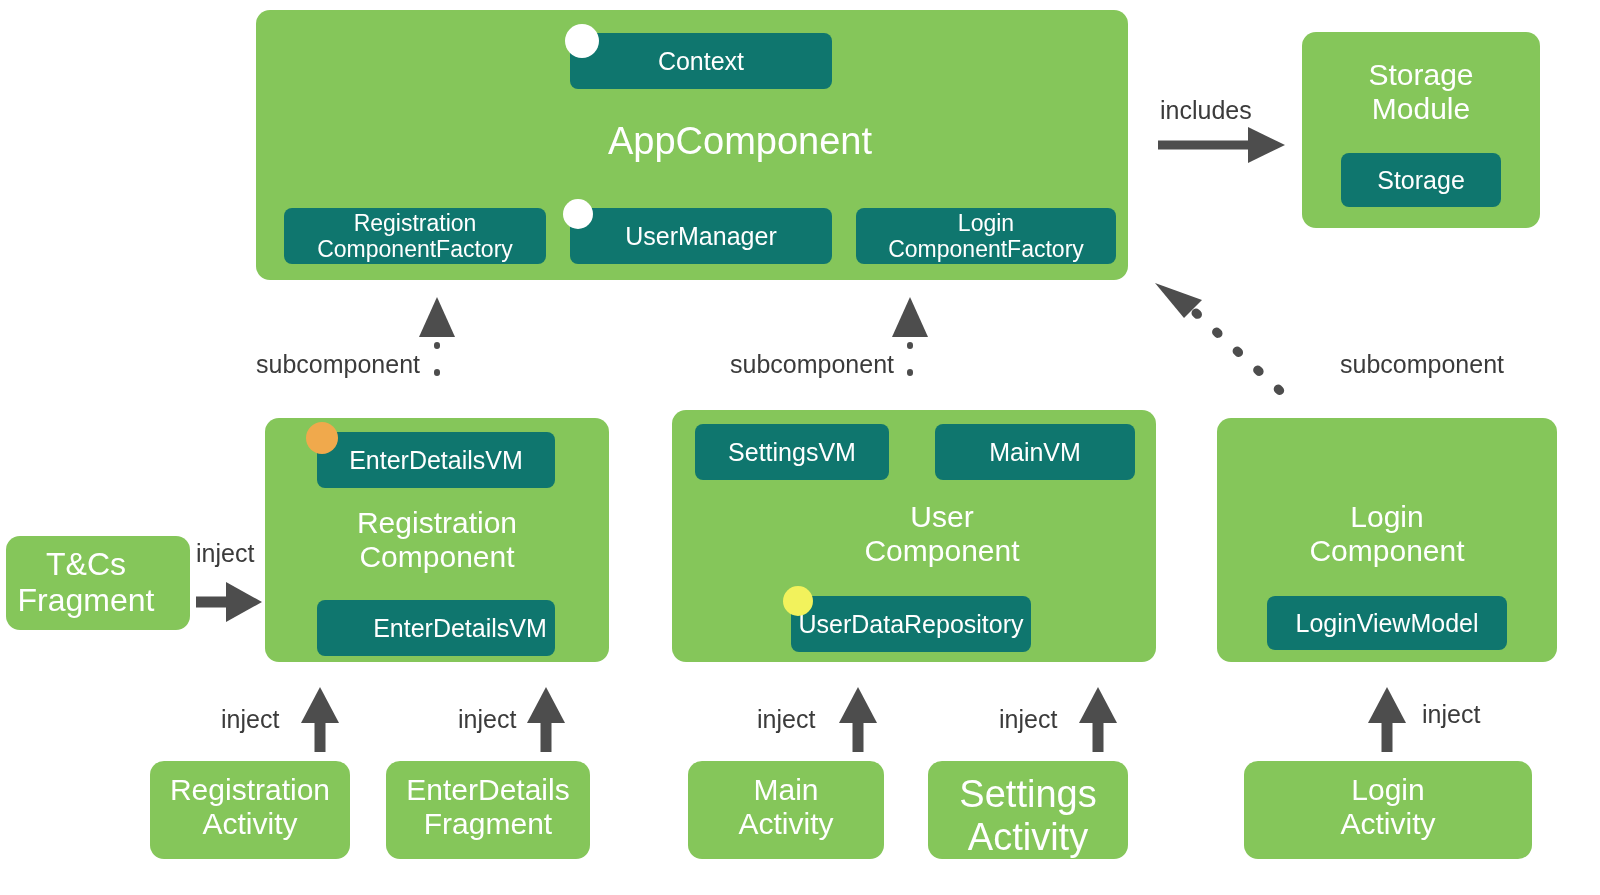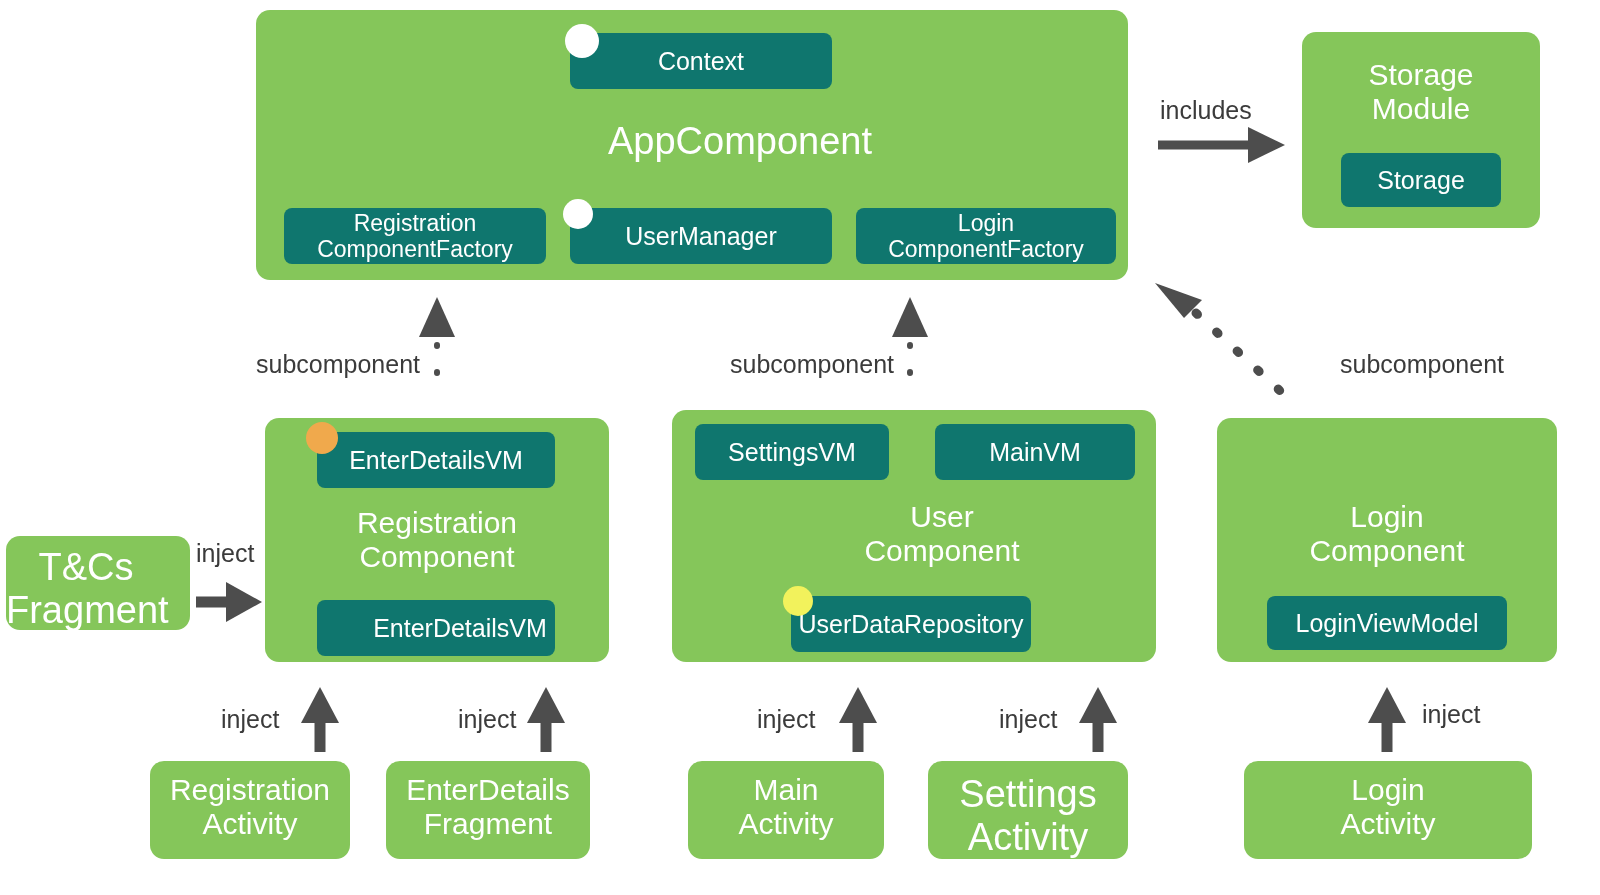--- a/index.html
+++ b/index.html
@@ -102,21 +102,21 @@
   #settingsvm-box { left: 695px; top: 424px; width: 194px; height: 56px; }
   #mainvm-box { left: 935px; top: 424px; width: 200px; height: 56px; }
   #userdatarepo-box { left: 791px; top: 596px; width: 240px; height: 56px; }
   #udr-dot { left: 783px; top: 586px; width: 30px; height: 30px; }
 
   #login-component { left: 1217px; top: 418px; width: 340px; height: 244px; }
   #login-component-title { left: 1217px; top: 500px; width: 340px; font-size: 30px; }
   #loginviewmodel-box { left: 1267px; top: 596px; width: 240px; height: 54px; }
 
   #tcs-fragment { left: 6px; top: 536px; width: 184px; height: 94px; }
-  #tcs-fragment-title { left: 6px; top: 546px; width: 160px; font-size: 38px; }
+  #tcs-fragment-title { left: 6px; top: 546px; width: 160px; font-size: 32px; }
 
   #registration-activity { left: 150px; top: 761px; width: 200px; height: 98px; }
   #registration-activity-title { left: 150px; top: 773px; width: 200px; font-size: 30px; }
   #enterdetails-fragment { left: 386px; top: 761px; width: 204px; height: 98px; }
   #enterdetails-fragment-title { left: 386px; top: 773px; width: 204px; font-size: 30px; }
   #main-activity { left: 688px; top: 761px; width: 196px; height: 98px; }
   #main-activity-title { left: 688px; top: 773px; width: 196px; font-size: 30px; }
   #settings-activity { left: 928px; top: 761px; width: 200px; height: 98px; }
   #settings-activity-title { left: 928px; top: 773px; width: 200px; font-size: 38px; }
   #login-activity { left: 1244px; top: 761px; width: 288px; height: 98px; }

